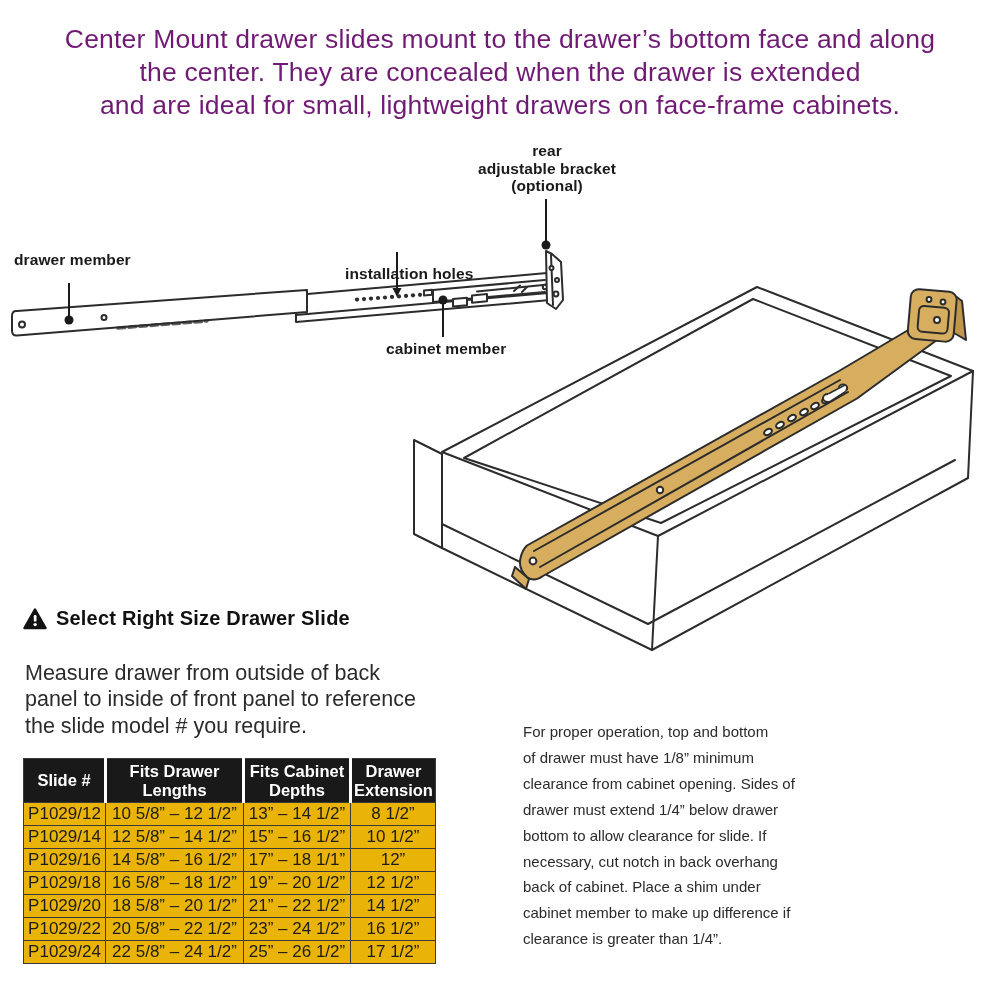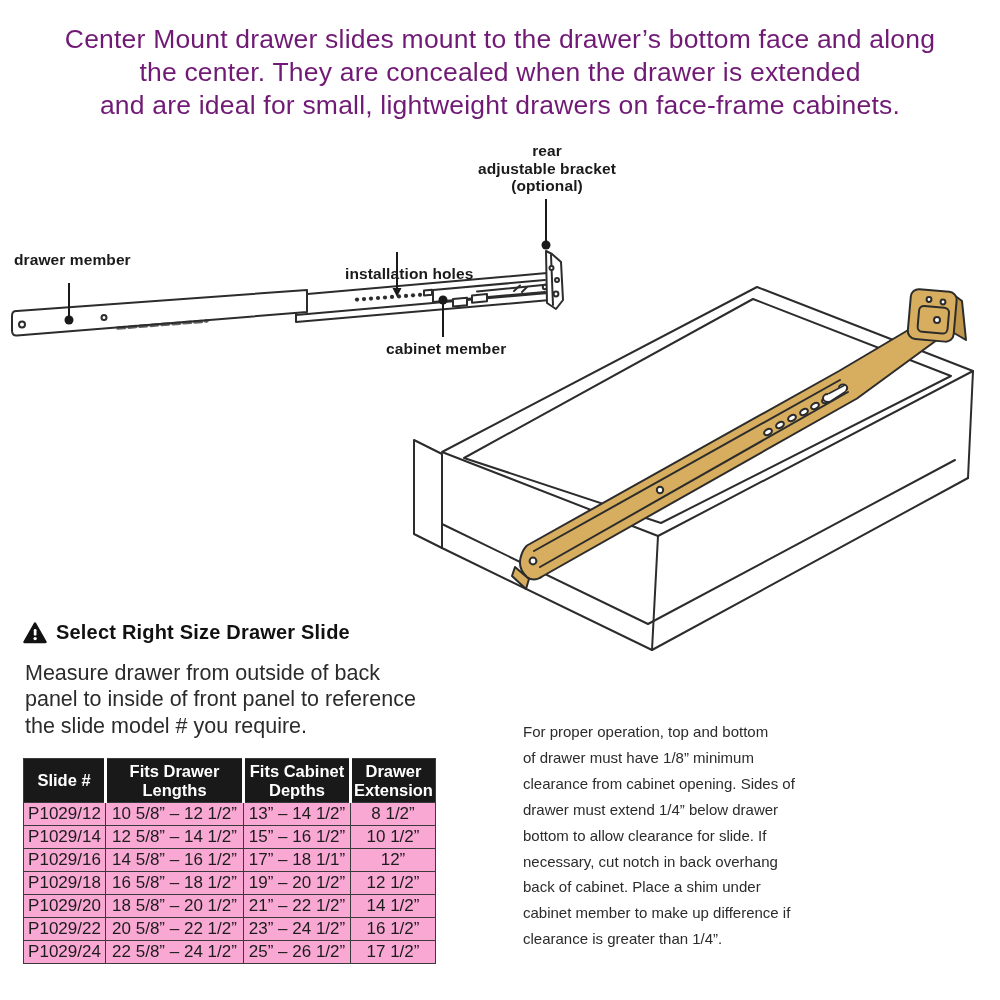--- a/index.html
+++ b/index.html
@@ -15,28 +15,28 @@
   body{font-family:"Liberation Sans","DejaVu Sans",sans-serif;color:var(--ink);position:relative;}
   .abs{position:absolute;}
 
   .intro{top:23px;left:10px;width:980px;text-align:center;
          font-size:26.5px;line-height:33px;font-weight:400;color:#701a75;letter-spacing:.2px;}
 
   .diagram-label{position:absolute;font-size:15.5px;font-weight:600;color:#1a1a1a;letter-spacing:.1px;}
   .prewrap{white-space:pre-line;}
   .rear-label{left:461px;top:142px;width:172px;text-align:center;line-height:17.5px;}
 
-  .section-heading{left:23px;top:607px;display:flex;align-items:center;gap:9px;margin-top:14px;}
+  .section-heading{left:23px;top:607px;display:flex;align-items:center;gap:9px;}
   .section-heading .txt{font-size:20px;font-weight:700;color:#111;letter-spacing:.2px;}
 
   .measure-note{left:25px;top:660px;font-size:21.5px;line-height:26.3px;color:var(--body-ink);}
   .operation-note{left:523px;top:719px;font-size:15px;line-height:25.9px;color:var(--body-ink);}
 
   table.size-table{position:absolute;left:23px;top:758px;border-collapse:collapse;
-                   border:1.5px solid #3a3a3a;background:#f9a8d4;table-layout:fixed;}
+                   border:1.5px solid #3a3a3a;background:#eab308;table-layout:fixed;}
   .size-table th{background:var(--header-bg);color:#fff;font-size:16.5px;font-weight:700;
                  line-height:18.5px;height:44px;text-align:center;vertical-align:middle;
                  border-left:3px solid #ffffff;padding:0 1px;}
   .size-table th:first-child{border-left:none;}
   .size-table td{border:1.3px solid #3a3a3a;font-size:17px;font-weight:400;color:#1c1c1c;
                  text-align:center;vertical-align:middle;height:23px;padding:0;}
   svg.art{position:absolute;left:0;top:0;pointer-events:none;}
 </style>
 </head>
 <body>

